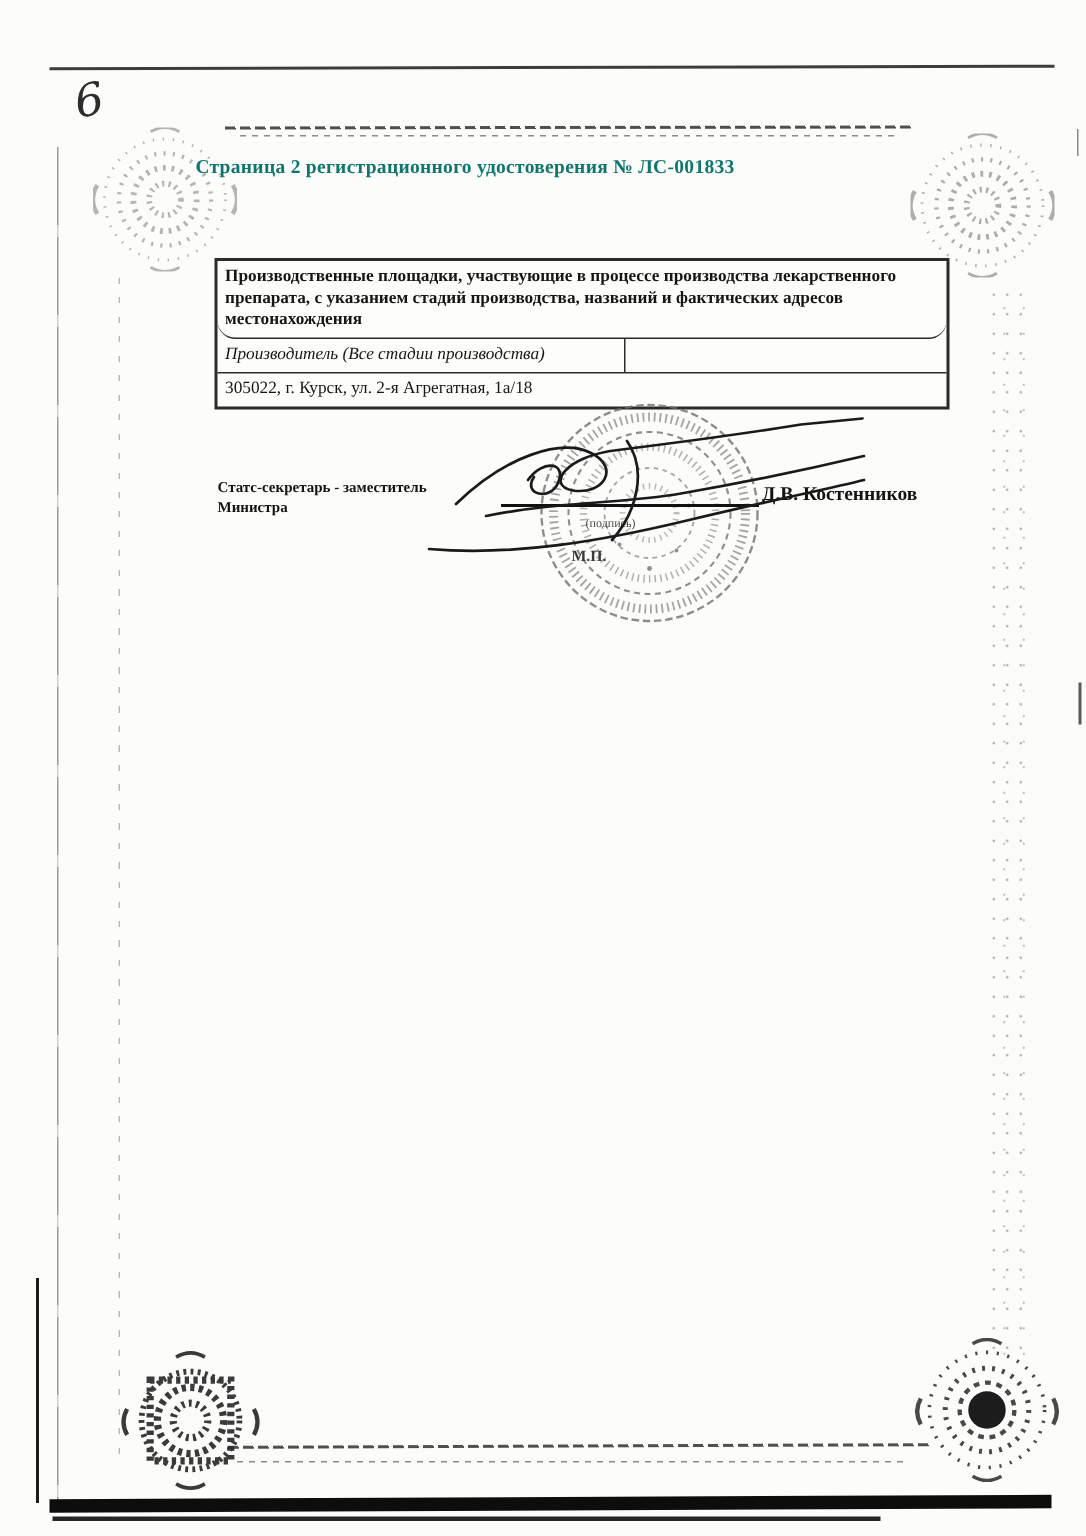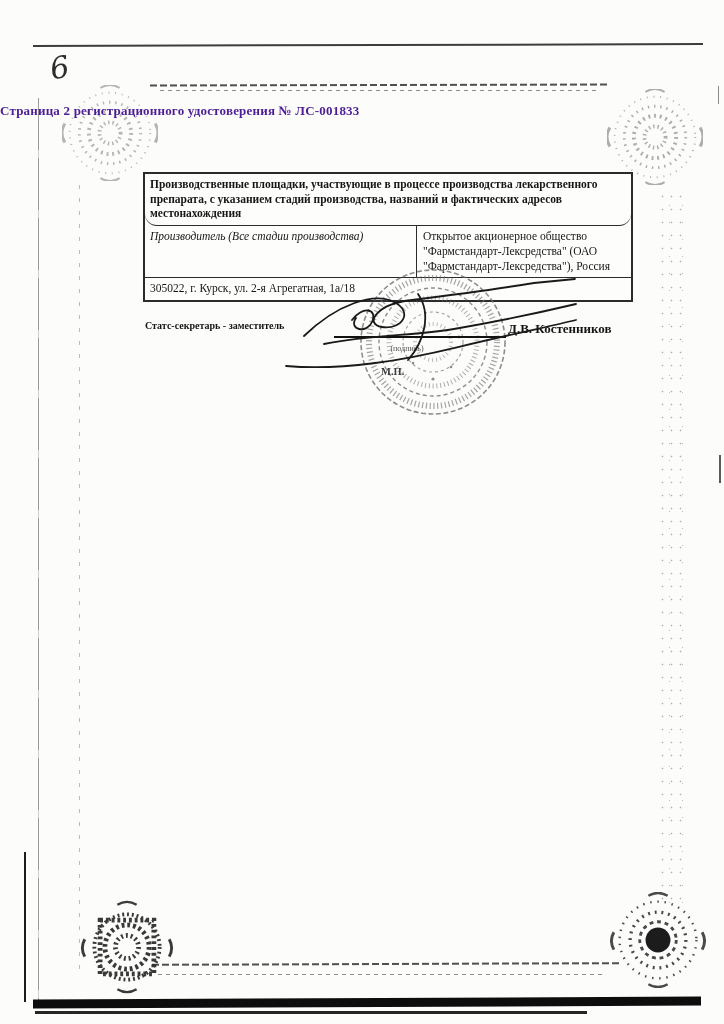--- a/index.html
+++ b/index.html
@@ -72,21 +72,21 @@
     position: absolute; left: 24px; top: 852px; width: 2px; height: 150px; background: #1c1c1c;
   }
 
   .rosette { position: absolute; width: 96px; height: 96px; }
   .rosette.faded { opacity: .62; }
   .rosette.dark  { opacity: .92; }
 
   
   .doc-header {
     position: absolute; left: 0; top: 103px; width: 620px;
-    text-align: left; font-weight: bold; font-size: 13px; color: #4c1d95;
+    text-align: center; font-weight: bold; font-size: 13px; color: #0f766e;
     letter-spacing: .2px;
   }
 
   
   .prod-table {
     position: absolute; left: 143px; top: 172px; width: 490px;
     border: 2px solid #2b2b2b;
     font-size: 11.5px; line-height: 1.28; color: #161616;
     background: rgba(255,255,255,.4);
   }
@@ -199,27 +199,27 @@
     </g>
     <circle cx="50" cy="50" r="13" fill="#0a0a0a"></circle>
   </svg>
 
   <div class="doc-header">Страница 2 регистрационного удостоверения № ЛС-001833</div>
 
   <div class="prod-table">
     <div class="pt-head">Производственные площадки, участвующие в процессе производства лекарственного препарата, с указанием стадий производства, названий и фактических адресов местонахождения</div>
     <div class="pt-midrow">
       <div class="pt-cell-left">Производитель (Все стадии производства)</div>
-      <div class="pt-cell-right">Открытое акционерное общество "Фармстандарт-Лексредства" (ОАО "Фармстандарт-Лексредства"), Россия</div>
     </div>
     <div class="pt-address">305022, г. Курск, ул. 2-я Агрегатная, 1а/18</div>
   </div>
 
   <div class="sig-title">
     <div>Статс-секретарь - заместитель</div>
+    <div>Министра</div>
   </div>
 
   <svg class="seal-svg" width="156" height="152" viewBox="0 0 156 152">
     <g fill="none" stroke="#6f6f6f">
       <circle cx="78" cy="75" r="72" stroke-width="1.6" stroke-dasharray="5 2.5"></circle>
       <circle cx="78" cy="75" r="64" stroke-width="6" stroke-dasharray="1.2 2.6" opacity=".8"></circle>
       <circle cx="78" cy="75" r="54" stroke-width="1.4" stroke-dasharray="4 3"></circle>
       <circle cx="78" cy="75" r="44" stroke-width="5" stroke-dasharray="1 2.8" opacity=".7"></circle>
       <circle cx="78" cy="75" r="30" stroke-width="1.2" stroke-dasharray="3 3" opacity=".8"></circle>
       <circle cx="78" cy="75" r="18" stroke-width="4" stroke-dasharray="1 3" opacity=".6"></circle>

